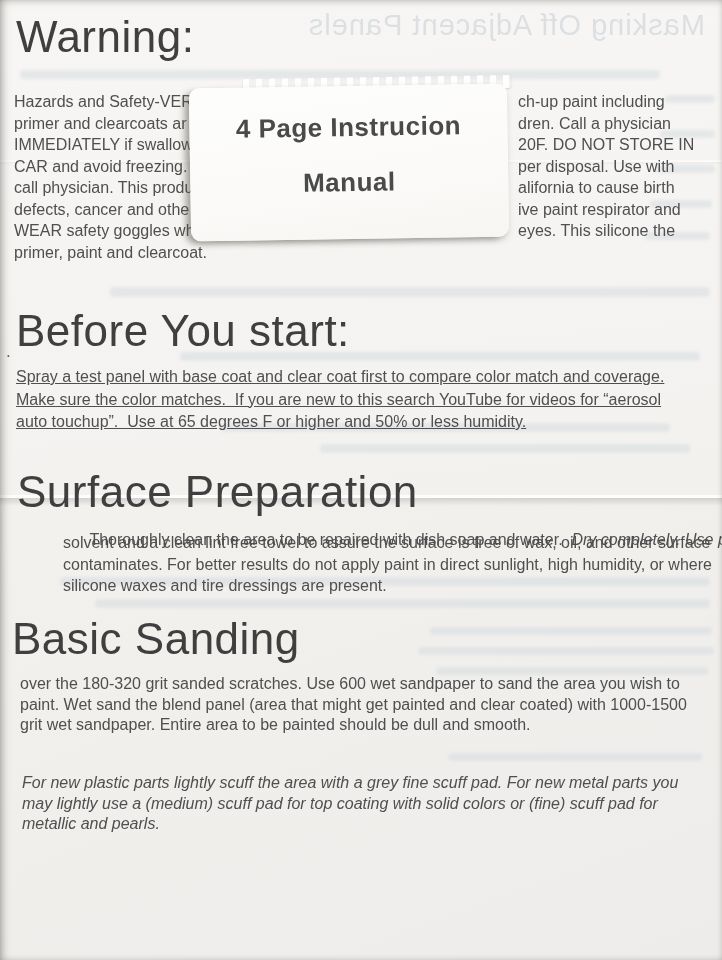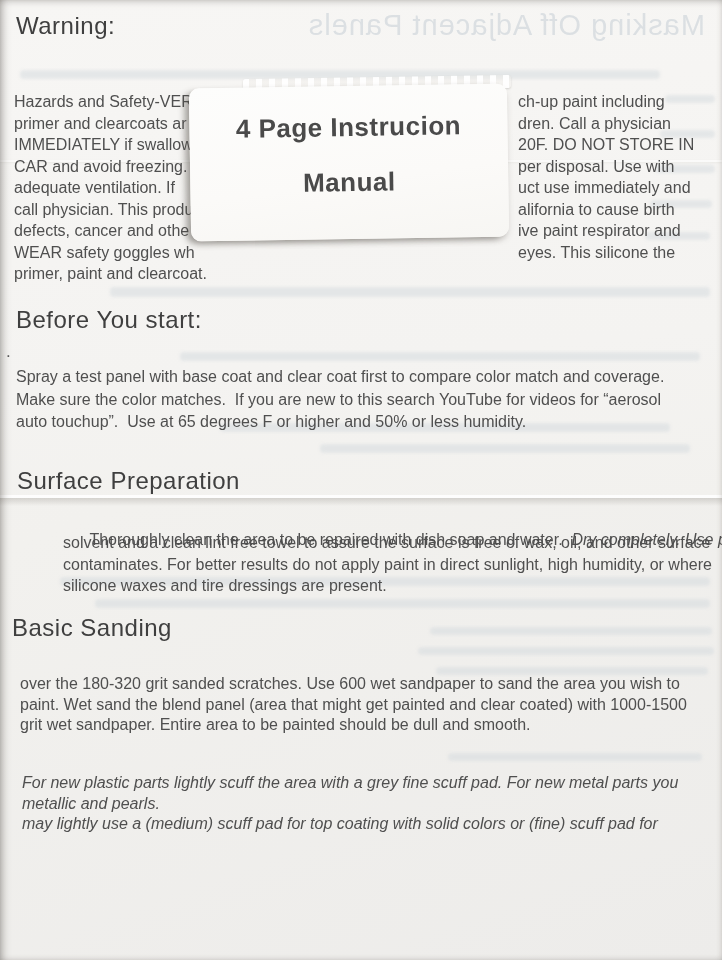--- a/index.html
+++ b/index.html
@@ -33,35 +33,35 @@
   .bleed-heading{
     position:absolute;left:305px;top:9px;width:400px;height:36px;z-index:1;
     transform:scaleX(-1);
     font-size:29px;letter-spacing:1px;white-space:pre;
     color:#ccd3d9;opacity:.62;filter:blur(.7px);
   }
   .smudge{position:absolute;z-index:1;background:#d4dade;opacity:.5;
     filter:blur(1.6px);border-radius:4px;}
 
   
-  .h1{position:absolute;z-index:3;font-size:24px;letter-spacing:.5px;
+  .h1{position:absolute;z-index:3;font-size:44px;letter-spacing:.5px;
     color:#3f3f3f;white-space:pre;}
   .tline{white-space:pre;font-size:16px;color:#4f4f4f;}
   .para{position:absolute;z-index:3;}
 
   #warn-h{left:16px;top:12px;}
   #warn-p{left:14px;top:93px;width:708px;}
   .warn-line{position:relative;height:21.5px;}
   .wl{position:absolute;left:0;white-space:pre;font-size:16px;}
   .wr{position:absolute;left:504px;white-space:pre;font-size:16px;}
   .warn-last{height:21.5px;margin-top:0;}
 
   #byst-h{left:16px;top:306px;}
   .stray{position:absolute;left:6px;top:342px;z-index:3;font-size:17px;color:#5a5a5a;}
-  #byst-p{left:16px;top:368px;width:700px;}
+  #byst-p{left:16px;top:368px;width:700px;text-decoration:underline;}
   #byst-p .tline{height:22.5px;}
 
   #sp-h{left:17px;top:467px;}
   #sp-p{left:16px;top:513px;width:702px;margin-left:47px;}
   #sp-p .tline{height:21.3px;}
   .ital{font-style:italic;}
 
   #bs-h{left:12px;top:614px;}
   #bs-p{left:20px;top:675px;width:700px;}
   #bs-p .tline{height:20.5px;}
@@ -131,24 +131,20 @@
     </div>
     <div class="warn-line">
       <span class="wl">IMMEDIATELY if swallow</span>
       <span class="wr">20F. DO NOT STORE IN</span>
     </div>
     <div class="warn-line">
       <span class="wl">CAR and avoid freezing.</span>
       <span class="wr">per disposal. Use with</span>
     </div>
     <div class="warn-line">
-      <span class="wl">adequate ventilation. If</span>
-      <span class="wr">uct use immediately and</span>
-    </div>
-    <div class="warn-line">
       <span class="wl">call physician. This produ</span>
       <span class="wr">alifornia to cause birth</span>
     </div>
     <div class="warn-line">
       <span class="wl">defects, cancer and othe</span>
       <span class="wr">ive paint respirator and</span>
     </div>
     <div class="warn-line">
       <span class="wl">WEAR safety goggles wh</span>
       <span class="wr">eyes. This silicone the</span>
@@ -182,17 +178,17 @@
 
   <div class="h1" id="bs-h">Basic Sanding</div>
   <div class="para" id="bs-p">
     <div class="tline">over the 180-320 grit sanded scratches. Use 600 wet sandpaper to sand the area you wish to</div>
     <div class="tline">paint. Wet sand the blend panel (area that might get painted and clear coated) with 1000-1500</div>
     <div class="tline">grit wet sandpaper. Entire area to be painted should be dull and smooth.</div>
   </div>
 
   <div class="para" id="np-p">
     <div class="tline">For new plastic parts lightly scuff the area with a grey fine scuff pad. For new metal parts you</div>
+    <div class="tline">may lightly use a (medium) scuff pad for top coating with solid colors or (fine) scuff pad for</div>
     <div class="tline">metallic and pearls.</div>
-    <div class="tline">may lightly use a (medium) scuff pad for top coating with solid colors or (fine) scuff pad for</div>
   </div>
 
 </div>
 
 </body></html>

